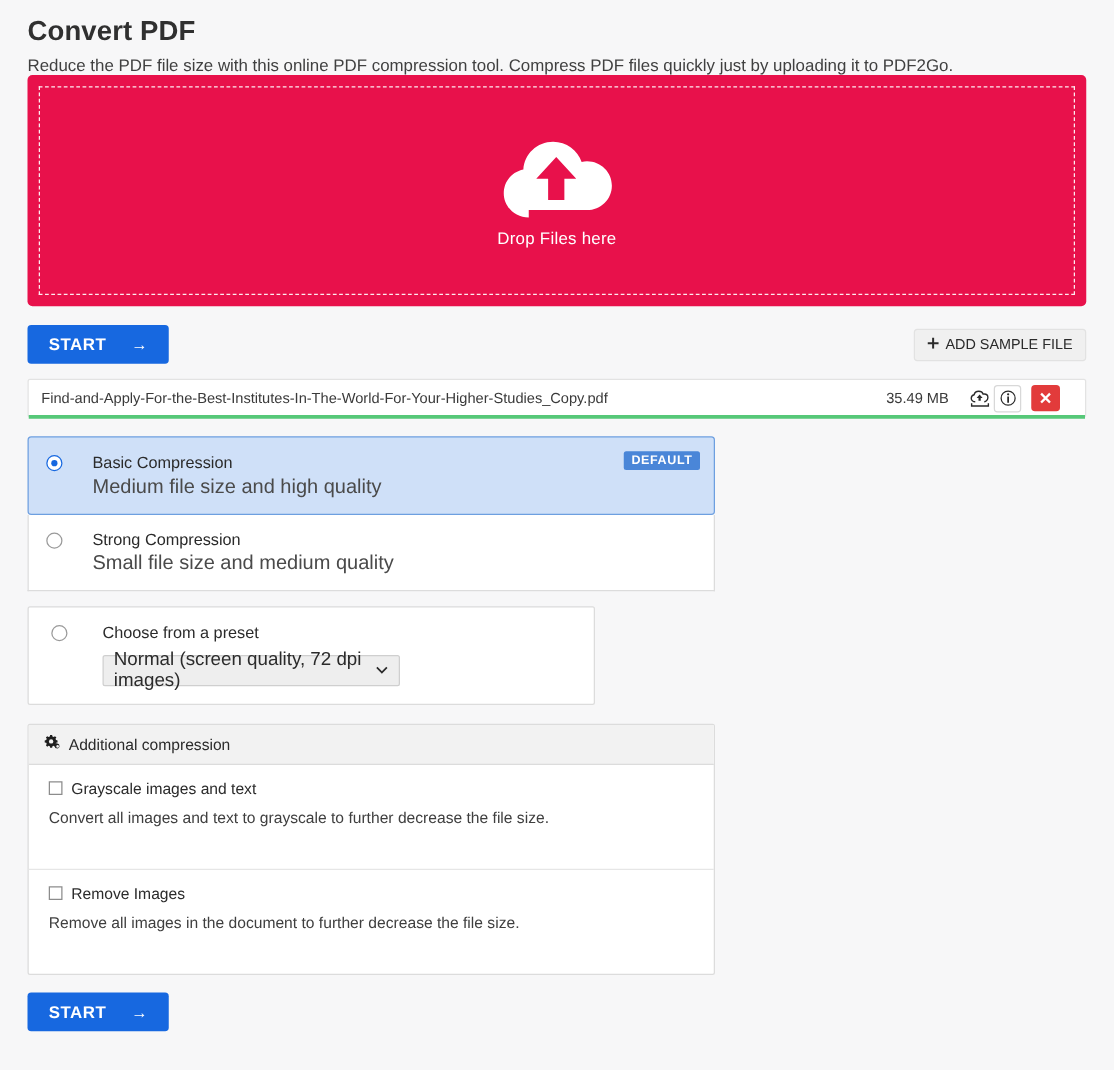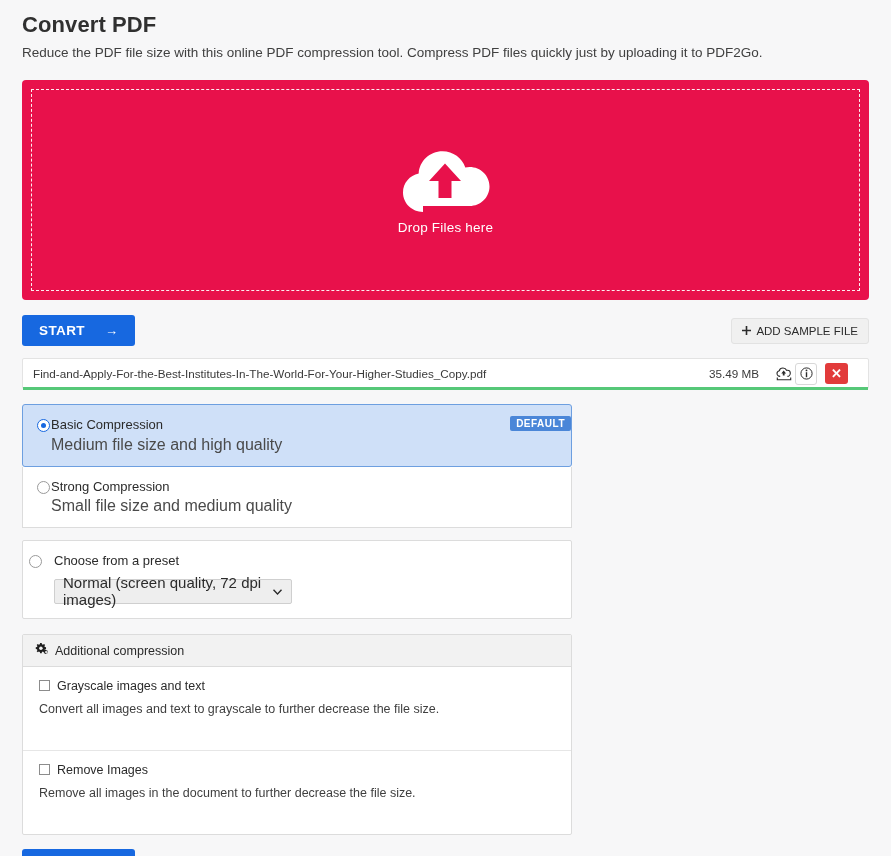--- a/index.html
+++ b/index.html
@@ -17,22 +17,21 @@
   .page-title {
     font-size: 22px; font-weight: bold; color: #303030;
     margin: 0; padding-top: 12px; letter-spacing: .1px;
   }
   .page-sub {
     font-size: 13.5px; color: #404040; margin: 7px 0 0 0;
   }
 
   
   .dropzone {
-    margin-top: 20px;
-    height: 220px;
+    height: 185px;
     background: #e8114b;
     border-radius: 4px;
     position: relative;
     display: flex; flex-direction: column;
     align-items: center; justify-content: center;
   }
   .dropzone-inner {
     position: absolute; left: 9px; top: 9px; right: 9px; bottom: 9px;
     border: 1px dashed rgba(255,255,255,.92);
   }
@@ -123,21 +122,21 @@
     background: #56c878;
   }
 
   
   .options { margin-top: 15px; width: 550px; }
   .opt {
     background: #fff;
     border: 1px solid #dcdcdc;
     border-top: none;
     padding: 11px 14px 12px 14px;
-    display: flex; align-items: flex-start; gap: 1px;
+    display: flex; align-items: flex-start; gap: 24px;
     position: relative;
   }
   .opt:first-child { border-top: 1px solid #dcdcdc; }
   .opt.selected {
     background: #cfe0f8;
     border: 1px solid #6d9fe0;
     border-radius: 3px;
   }
   .radio {
     width: 13px; height: 13px; border-radius: 50%;
@@ -148,32 +147,32 @@
   .radio.checked { border-color: #1768e0; }
   .radio.checked::after {
     content: ""; position: absolute;
     left: 3px; top: 3px; width: 5px; height: 5px;
     border-radius: 50%; background: #1768e0;
   }
   .opt-texts { flex: 1; }
   .opt-title { font-size: 13px; color: #2b2b2b; line-height: 1.35; }
   .opt-desc { font-size: 16px; color: #4a4a4a; margin-top: 2px; }
   .badge-default {
-    position: absolute; right: 0; top: 11px;
+    position: absolute; right: 11px; top: 11px;
     background: #4a86d8; color: #fff;
     font-size: 10px; font-weight: bold; letter-spacing: .5px;
     padding: 2px 6px; border-radius: 2px;
   }
 
   
   .preset-block {
-    margin-top: 12px; width: 550px;
+    margin-top: 12px; width: 454px;
     background: #fff; border: 1px solid #dcdcdc; border-radius: 2px;
-    padding: 11px 14px 14px 6px;
-    display: flex; align-items: flex-start; gap: 12px;
+    padding: 11px 14px 14px 18px;
+    display: flex; align-items: flex-start; gap: 28px;
   }
   .preset-select {
     margin-top: 9px;
     background: #eeeeee;
     border: 1px solid #cfcfcf; border-radius: 2px;
     height: 25px; width: 238px;
     font-size: 15px; color: #2b2b2b;
     padding: 0 8px;
     display: flex; align-items: center; justify-content: space-between;
     cursor: pointer;

